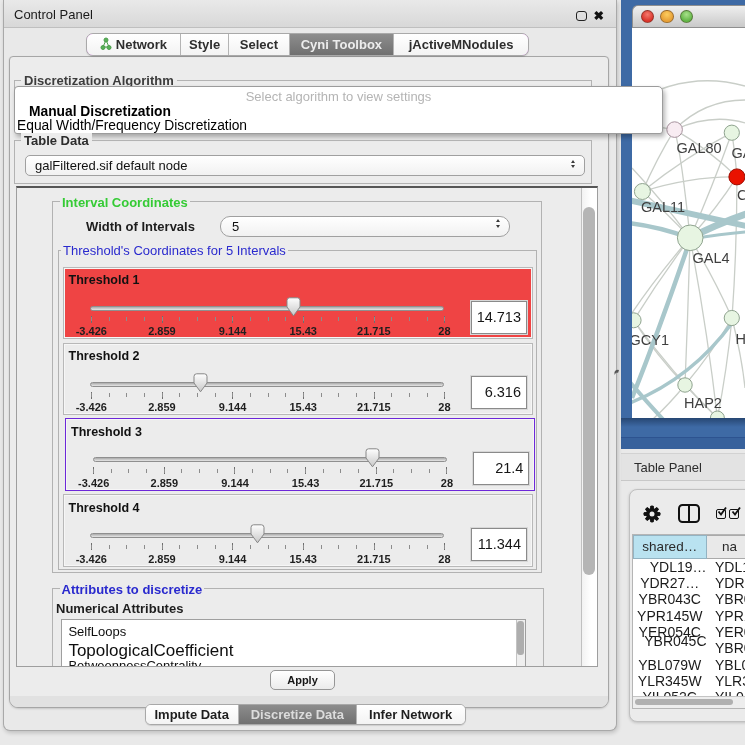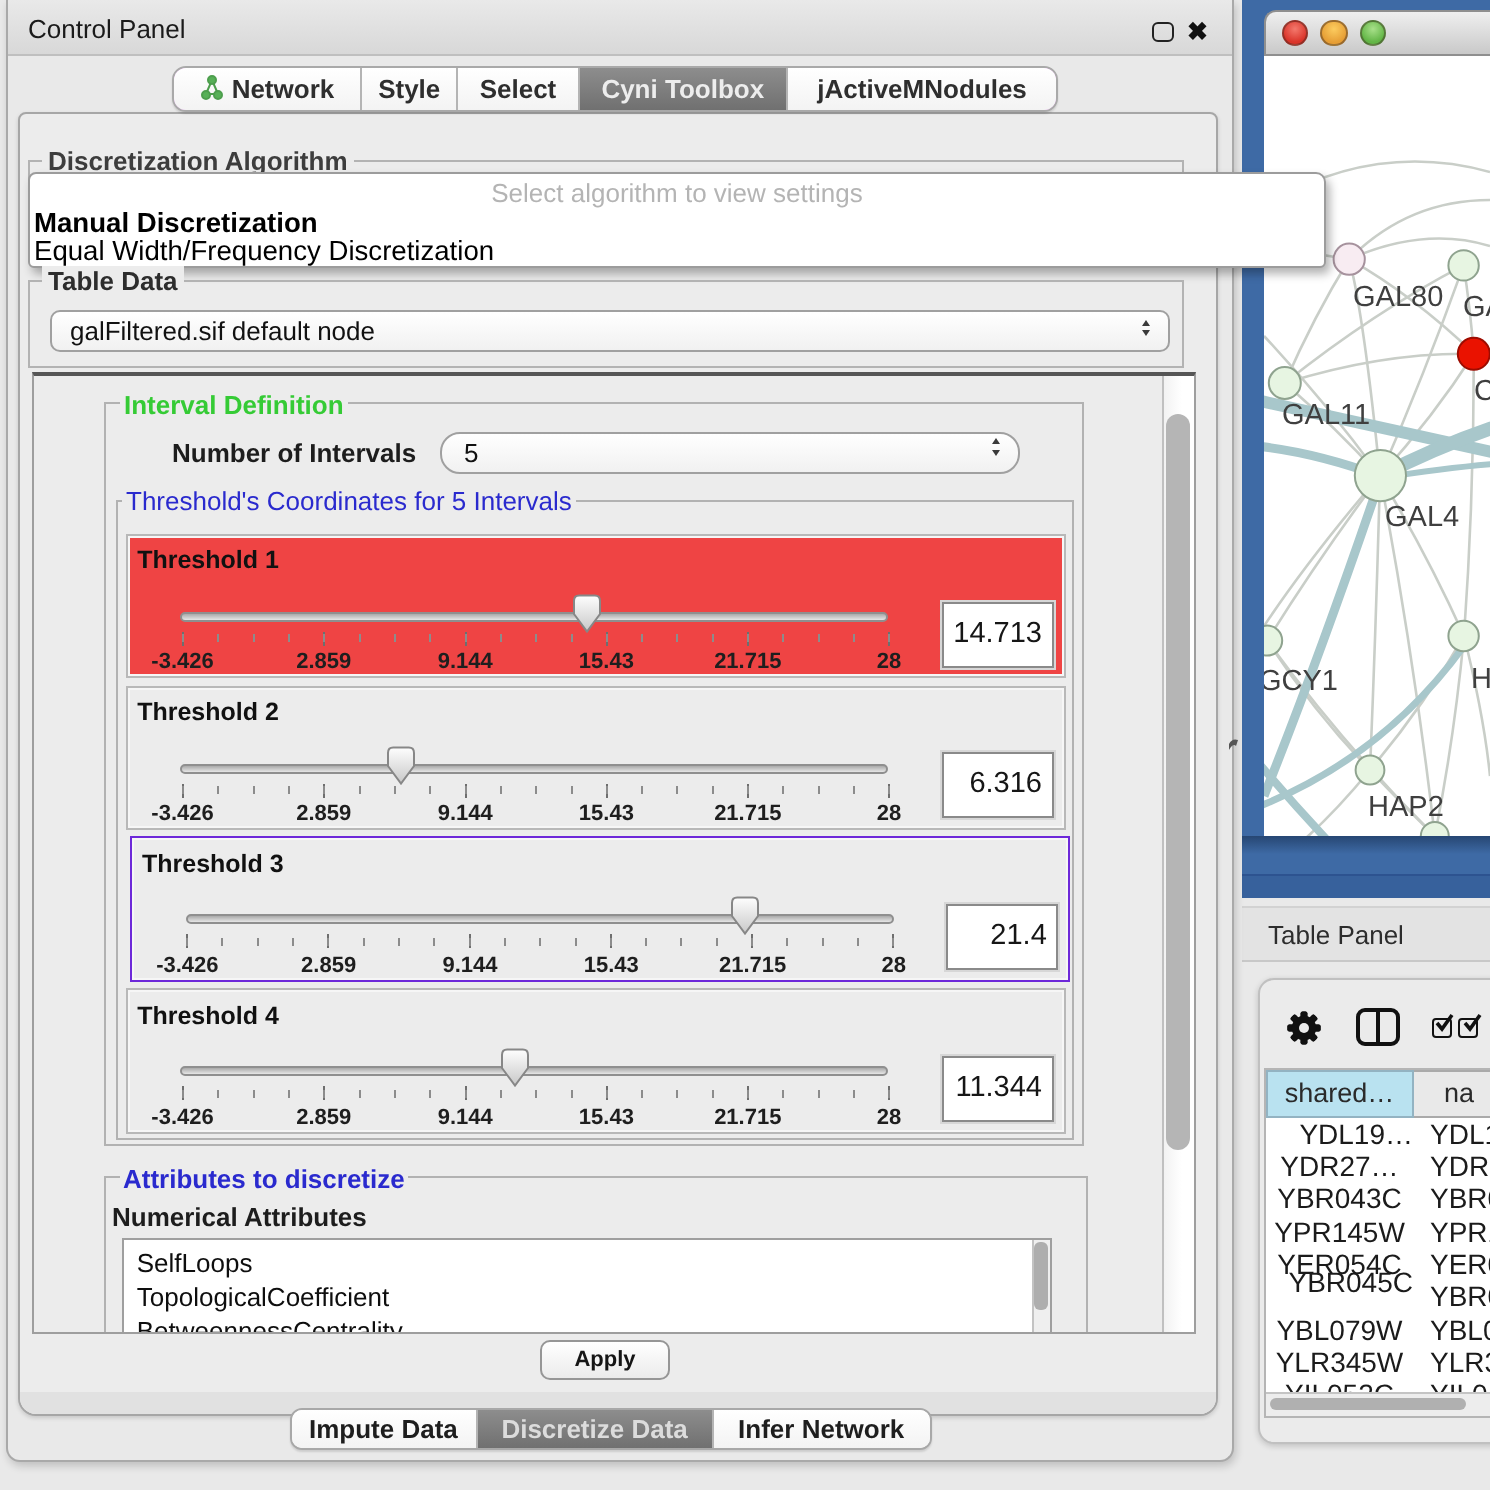--- a/index.html
+++ b/index.html
@@ -144,36 +144,36 @@
 <div style="width:48.6px;border-right:1px solid #b4b4b4;background:linear-gradient(#fff,#f3f3f3);color:#2e2e2e;font-size:13px;font-weight:bold;display:flex;align-items:center;justify-content:center">Style</div>
 <div style="width:60.7px;border-right:1px solid #b4b4b4;background:linear-gradient(#fff,#f3f3f3);color:#2e2e2e;font-size:13px;font-weight:bold;display:flex;align-items:center;justify-content:center">Select</div>
 <div style="width:104.9px;border-right:1px solid #b4b4b4;background:linear-gradient(#8d8d8d,#707070);color:#ededed;font-size:13px;font-weight:bold;display:flex;align-items:center;justify-content:center">Cyni Toolbox</div>
 <div style="width:134.6px;background:linear-gradient(#fff,#f3f3f3);color:#2e2e2e;font-size:13px;font-weight:bold;display:flex;align-items:center;justify-content:center">jActiveMNodules</div>
 </div>
 <div class="abs" style="left:14px;top:80px;width:578px;height:45.5px;border:1px solid #b3b3b3"></div>
 <div class="abs" style="left:21px;top:73px;font-size:13px;font-weight:bold;color:#3d3d3d;background:#ececec;padding:0 3px">Discretization Algorithm</div>
 <div class="abs" style="left:577px;top:99px;width:11px;height:19px;background:#fff;border:2px solid #6f9dd4;border-radius:4px;box-shadow:0 0 4px rgba(90,150,215,.9)"></div>
 <div class="abs" style="left:14px;top:86px;width:649px;height:47.5px;background:#fff;border:1px solid #9c9c9c;border-radius:4px 5px 3px 3px;box-shadow:2px 3px 5px rgba(0,0,0,.3)">
 <div style="height:17px;font-size:13px;color:#b4b4b4;text-align:center;padding-top:2px">Select algorithm to view settings</div>
-<div style="height:14px;font-size:13.8px;font-weight:bold;color:#000;padding-left:2px">Manual Discretization</div>
+<div style="height:14px;font-size:13.8px;font-weight:bold;color:#000;padding-left:14px">Manual Discretization</div>
 <div style="height:14px;font-size:13.8px;color:#000;padding-left:2px">Equal Width/Frequency Discretization</div>
 </div>
 <div class="abs" style="left:14px;top:139.5px;width:578px;height:44px;border:1px solid #b3b3b3"></div>
 <div class="abs" style="left:21px;top:133px;font-size:13px;font-weight:bold;color:#2d2d2d;background:#ececec;padding:0 3px">Table Data</div>
 <div class="abs" style="left:25px;top:154.5px;width:560px;height:21.5px;background:linear-gradient(#fff,#f1f1f1);border:1px solid #a0a0a0;border-radius:5px;font-size:13px;color:#111;line-height:20px;padding-left:9px">galFiltered.sif default node</div>
 <div class="abs" style="left:571px;top:159.5px;width:5px;height:11px">
     <div style="width:0;height:0;border-left:2.8px solid transparent;border-right:2.8px solid transparent;border-bottom:3.8px solid #3a3a3a;margin-bottom:2.6px"></div>
     <div style="width:0;height:0;border-left:2.8px solid transparent;border-right:2.8px solid transparent;border-top:3.8px solid #3a3a3a"></div>
   </div>
 <div class="abs" style="left:16px;top:185.5px;width:582px;height:481px;background:#ececec;border:1px solid #9e9e9e;border-top:2px solid #565656;overflow:hidden">
 <div class="abs" style="right:0;top:0;width:16.5px;height:100%;background:linear-gradient(90deg,#f2f2f2,#fff 60%);border-left:1px solid #c0c0c0"></div>
 <div class="abs" style="left:566.0px;top:19.5px;width:12px;height:368px;background:#b5b5b5;border-radius:6px"></div>
 <div class="abs" style="left:35.3px;top:13.5px;width:490px;height:372px;border:1px solid #b2b2b2"></div>
-<div class="abs" style="left:43.0px;top:7.0px;font-size:13px;font-weight:bold;color:#35cb35;background:#ececec;padding:0 2px">Interval Definition</div>
-<div class="abs" style="left:69.0px;top:31.5px;font-size:13px;font-weight:bold;color:#1d1d1d">Number of Intervals</div>
+<div class="abs" style="left:43.0px;top:7.0px;font-size:13px;font-weight:bold;color:#35cb35;background:#ececec;padding:0 2px">Interval Coordinates</div>
+<div class="abs" style="left:69.0px;top:31.5px;font-size:13px;font-weight:bold;color:#1d1d1d">Width of Intervals</div>
 <div class="abs" style="left:203.0px;top:28.0px;width:289.5px;height:21px;background:linear-gradient(#fff,#f1f1f1);border:1px solid #a0a0a0;border-radius:10px;font-size:13px;color:#111;line-height:19px;padding-left:11px">5</div>
 <div class="abs" style="left:479.0px;top:31.5px;width:8px;height:14px">
       <div style="width:0;height:0;border-left:2.8px solid transparent;border-right:2.8px solid transparent;border-bottom:3.8px solid #3a3a3a;margin-bottom:2.6px"></div>
       <div style="width:0;height:0;border-left:2.8px solid transparent;border-right:2.8px solid transparent;border-top:3.8px solid #3a3a3a"></div>
     </div>
 <div class="abs" style="left:41.0px;top:62.0px;width:479px;height:320px;border:1px solid #b2b2b2"></div>
 <div class="abs" style="left:44.0px;top:55.5px;font-size:13px;font-weight:normal;color:#2a2ace;background:#ececec;padding:0 2px">Threshold's Coordinates for 5 Intervals</div>
 <div class="abs" style="left:45.6px;top:79.3px;width:470px;height:72.5px;background:#ef4444;border:1px solid #b8b8b8;box-shadow:inset 0 0 0 1px #f6f6f6">
 <div class="abs" style="left:5px;top:5.5px;font-size:12.5px;font-weight:bold;color:#111">Threshold 1</div>
 <div class="abs" style="left:26.7px;top:38px;width:354px;height:5px;border:1px solid #8f8f8f;border-radius:3.5px;background:linear-gradient(#aaa,#e6e6e6)"></div>
@@ -260,21 +260,21 @@
           </defs>
           <path d="M1,3.5 Q1,0.8 3.6,0.8 L11.4,0.8 Q14,0.8 14,3.5 L14,10 L7.5,18.8 L1,10 Z" fill="url(#tg)" stroke="#878787" stroke-width="1"></path>
         </svg></div>
 <div class="abs" style="left:407.4px;top:32.8px;width:56px;height:33px;background:#fff;border:1px solid #8a8a8a;box-shadow:0 0 0 1px #d7d7d7;font-size:14.5px;color:#161616;text-align:right;line-height:31px;padding-right:5px">11.344</div>
 </div>
 <div class="abs" style="left:34.8px;top:400.5px;width:492px;height:100px;border:1px solid #b2b2b2;border-bottom:none"></div>
 <div class="abs" style="left:42.5px;top:394.0px;font-size:13px;font-weight:bold;color:#2a2ace;background:#ececec;padding:0 2px">Attributes to discretize</div>
 <div class="abs" style="left:39.0px;top:413.0px;font-size:13px;font-weight:bold;color:#1d1d1d">Numerical Attributes</div>
 <div class="abs" style="left:44.4px;top:431.0px;width:465px;height:60px;background:#fff;border:1px solid #9f9f9f;overflow:hidden">
 <div class="abs" style="left:6px;top:4.5px;font-size:13px;color:#0e0e0e">SelfLoops</div>
-<div class="abs" style="left:6px;top:21.6px;font-size:13px;color:#0e0e0e">TopologicalCoefficient</div>
+<div class="abs" style="left:6px;top:21.6px;font-size:17px;color:#0e0e0e">TopologicalCoefficient</div>
 <div class="abs" style="left:6px;top:38.7px;font-size:13px;color:#0e0e0e">BetweennessCentrality</div>
 <div class="abs" style="right:0;top:0;width:9.5px;height:100%;background:#efefef;border-left:1px solid #c3c3c3"></div>
 <div class="abs" style="right:1px;top:1px;width:7.5px;height:34px;background:#aeaeae;border-radius:3px"></div>
 </div>
 </div>
 <div class="abs" style="left:270px;top:669.5px;width:65px;height:20px;background:linear-gradient(#fff,#ebebeb);border:1px solid #969696;border-radius:5px;font-size:11px;font-weight:bold;color:#161616;text-align:center;line-height:18px">Apply</div>
 <div class="abs" style="left:144.5px;top:704px;width:321px;height:20.5px;display:flex;border:1px solid #a8a8a8;border-radius:6px;overflow:hidden;background:#fdfdfd;box-shadow:0 1px 1px rgba(0,0,0,.12)">
 <div style="width:94px;border-right:1px solid #b4b4b4;background:linear-gradient(#fff,#f3f3f3);color:#1e1e1e;font-size:13px;font-weight:bold;display:flex;align-items:center;justify-content:center">Impute Data</div>
 <div style="width:118.5px;border-right:1px solid #b4b4b4;background:linear-gradient(#8d8d8d,#707070);color:#dcdcdc;font-size:13px;font-weight:bold;display:flex;align-items:center;justify-content:center">Discretize Data</div>
 <div style="width:108.5px;background:linear-gradient(#fff,#f3f3f3);color:#1e1e1e;font-size:13px;font-weight:bold;display:flex;align-items:center;justify-content:center">Infer Network</div>

